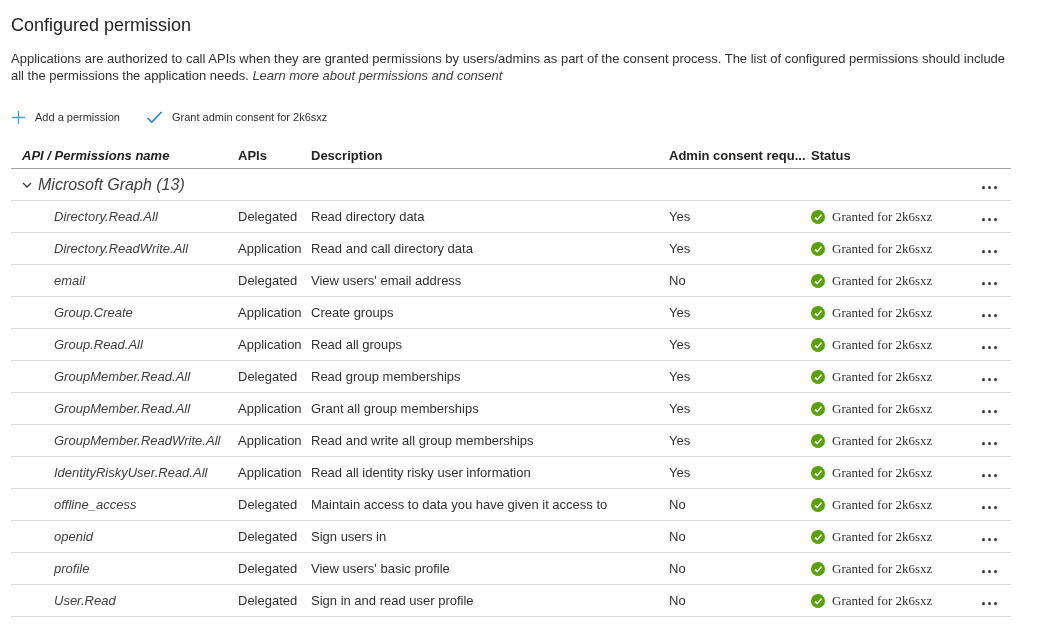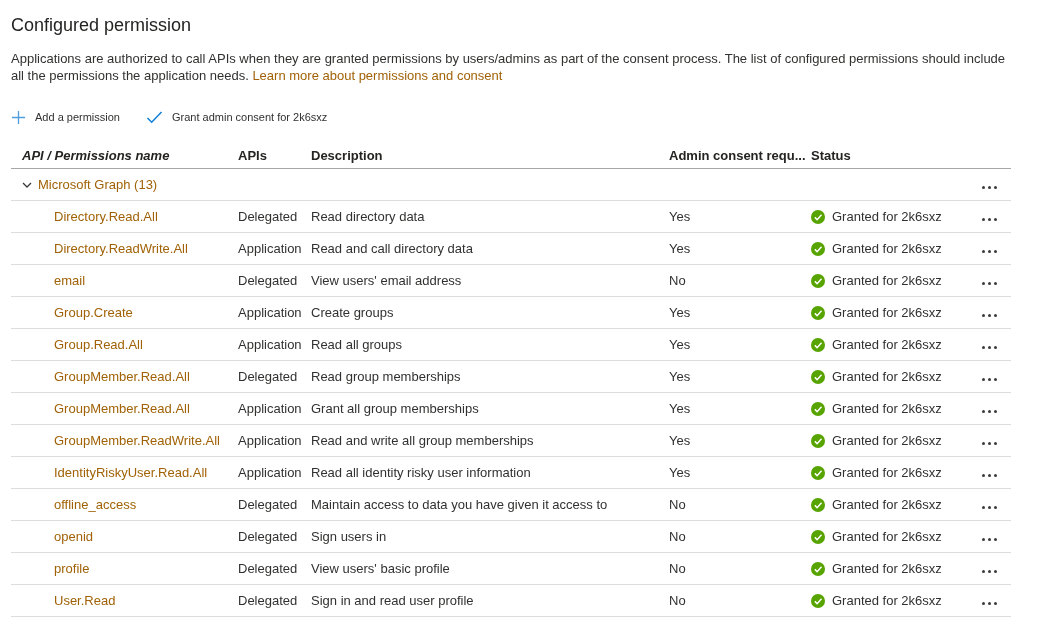--- a/index.html
+++ b/index.html
@@ -23,23 +23,24 @@
   }
 
   .desc {
     font-size: 13px;
     line-height: 16.5px;
     margin: 0 0 20px 0;
     max-width: 1010px;
     color: #323130;
   }
   .link {
-    color: #a16207;
+    color: #404040;
     text-decoration: none;
     cursor: pointer;
+    font-style: italic;
   }
 
   .toolbar {
     display: flex;
     align-items: center;
     gap: 26px;
     height: 26px;
     margin-bottom: 12px;
   }
   .cmd {
@@ -77,24 +78,24 @@
     height: 32px;
     border-bottom: 1px solid #dcdcdc;
   }
   .group-cell {
     display: flex;
     align-items: center;
     gap: 5px;
     padding-left: 10px;
     overflow: visible;
   }
-  .group-cell .link { font-size: 13px; }
+  .group-cell .link { font-size: 16px; }
   .name-cell { padding-left: 43px; }
 
-  .status-cell { display: flex; align-items: center; gap: 7px; }
+  .status-cell { display: flex; align-items: center; gap: 7px; font-family: Liberation Serif, serif; }
   .status-cell svg { flex: 0 0 auto; }
 
   .actions { text-align: right; padding-right: 12px; overflow: visible; }
   .more-btn {
     background: none;
     border: none;
     padding: 2px 2px;
     cursor: pointer;
     line-height: 0;
   }

